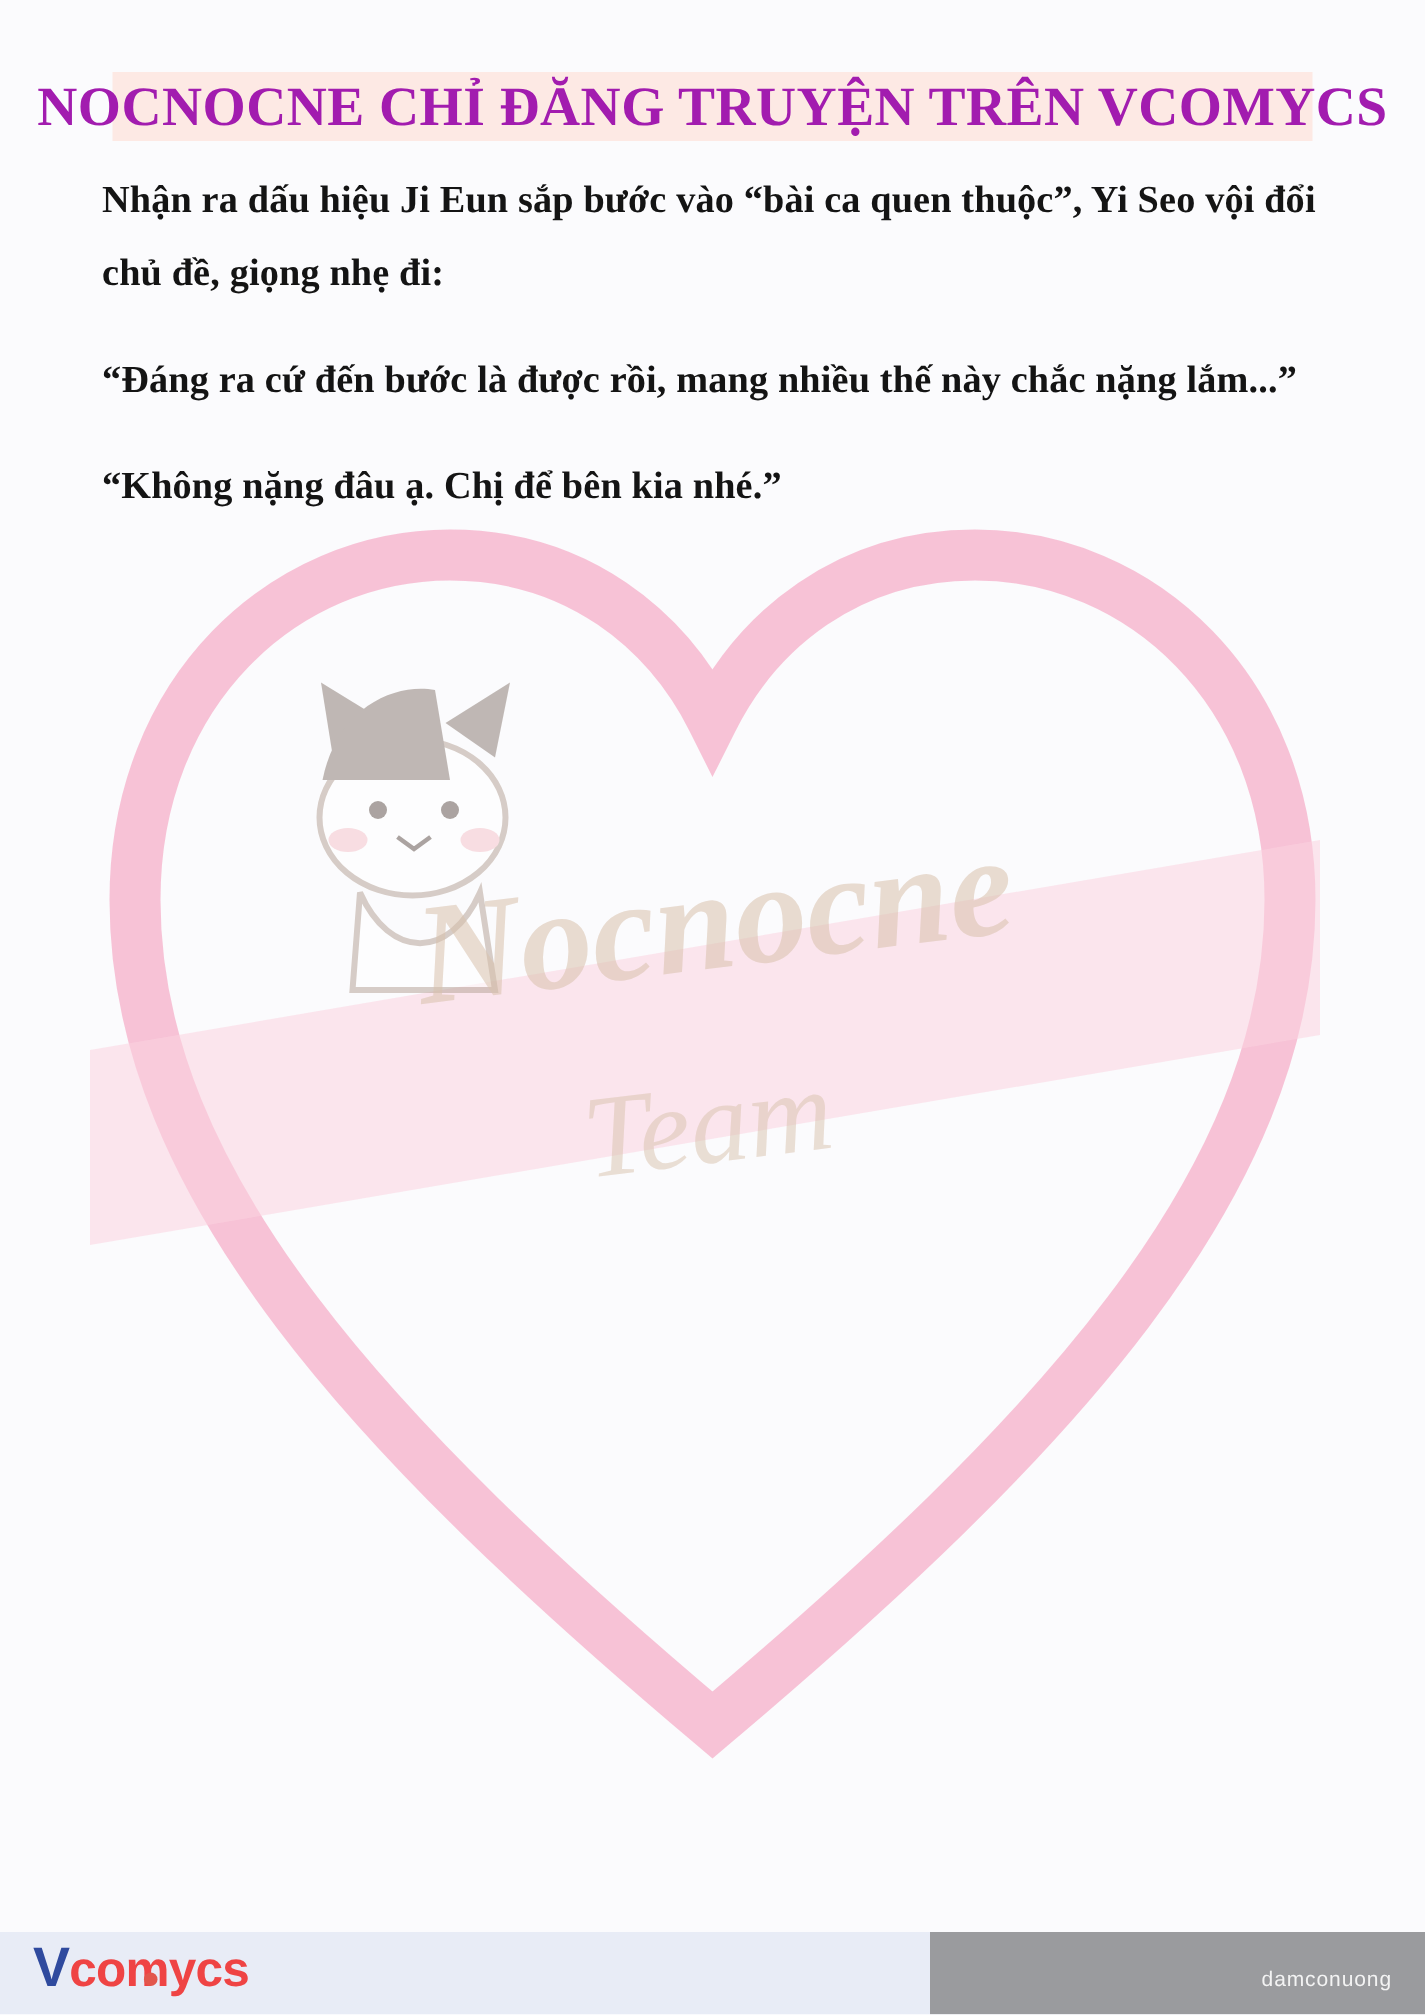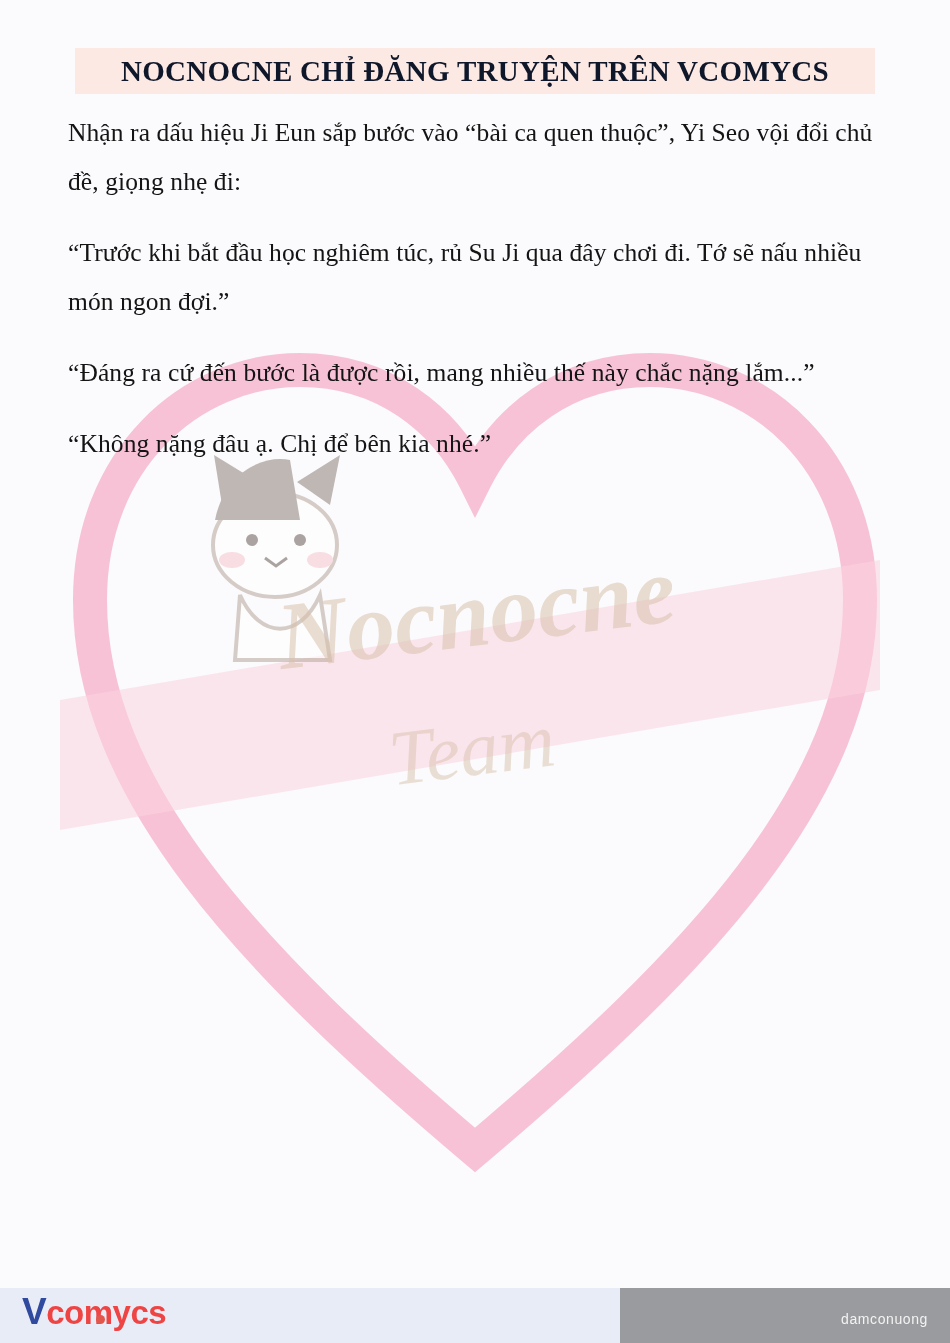--- a/index.html
+++ b/index.html
@@ -42,37 +42,37 @@
     height: 46px;
     background: #fde9e4;
     z-index: 2;
     display: flex;
     align-items: center;
     justify-content: center;
   }
   .header-title {
     font-family: "Liberation Serif", serif;
     font-weight: bold;
-    font-size: 29px;
+    font-size: 37px;
     letter-spacing: 0.3px;
-    color: #0f172a;
+    color: #a21caf;
     white-space: nowrap;
   }
 
   
   .content {
     position: absolute;
     left: 68px;
     top: 108px;
     width: 820px;
     z-index: 2;
   }
   .para {
     font-family: "Liberation Serif", serif;
-    font-weight: normal;
+    font-weight: bold;
     font-size: 25.5px;
     line-height: 49px;
     color: #141414;
     margin: 0 0 22px 0;
     letter-spacing: 0.1px;
   }
 
   
   .bottom-bar {
     position: absolute;
@@ -161,21 +161,20 @@
     <text x="480" y="645" text-anchor="middle" font-family="Liberation Serif, serif" font-size="96" font-style="italic" font-weight="bold" fill="#d9c2ad" opacity="0.55" transform="rotate(-7 480 645)">Nocnocne</text>
     <text x="475" y="775" text-anchor="middle" font-family="Liberation Serif, serif" font-size="78" font-style="italic" fill="#d9c2ad" opacity="0.5" transform="rotate(-7 475 775)">Team</text>
   </svg>
 
   <div class="header-banner">
     <div class="header-title">NOCNOCNE CHỈ ĐĂNG TRUYỆN TRÊN VCOMYCS</div>
   </div>
 
   <div class="content">
     <p class="para">Nhận ra dấu hiệu Ji Eun sắp bước vào “bài ca quen thuộc”, Yi Seo vội đổi chủ đề, giọng nhẹ đi:</p>
-    <p class="para">“Trước khi bắt đầu học nghiêm túc, rủ Su Ji qua đây chơi đi. Tớ sẽ nấu nhiều món ngon đợi.”</p>
     <p class="para">“Đáng ra cứ đến bước là được rồi, mang nhiều thế này chắc nặng lắm...”</p>
     <p class="para">“Không nặng đâu ạ. Chị để bên kia nhé.”</p>
   </div>
 
   <div class="bottom-bar"></div>
   <div class="bottom-dark"></div>
   <div class="brand-logo">
     <span class="v">V</span>
     <span class="rest">comycs</span>
   </div>

